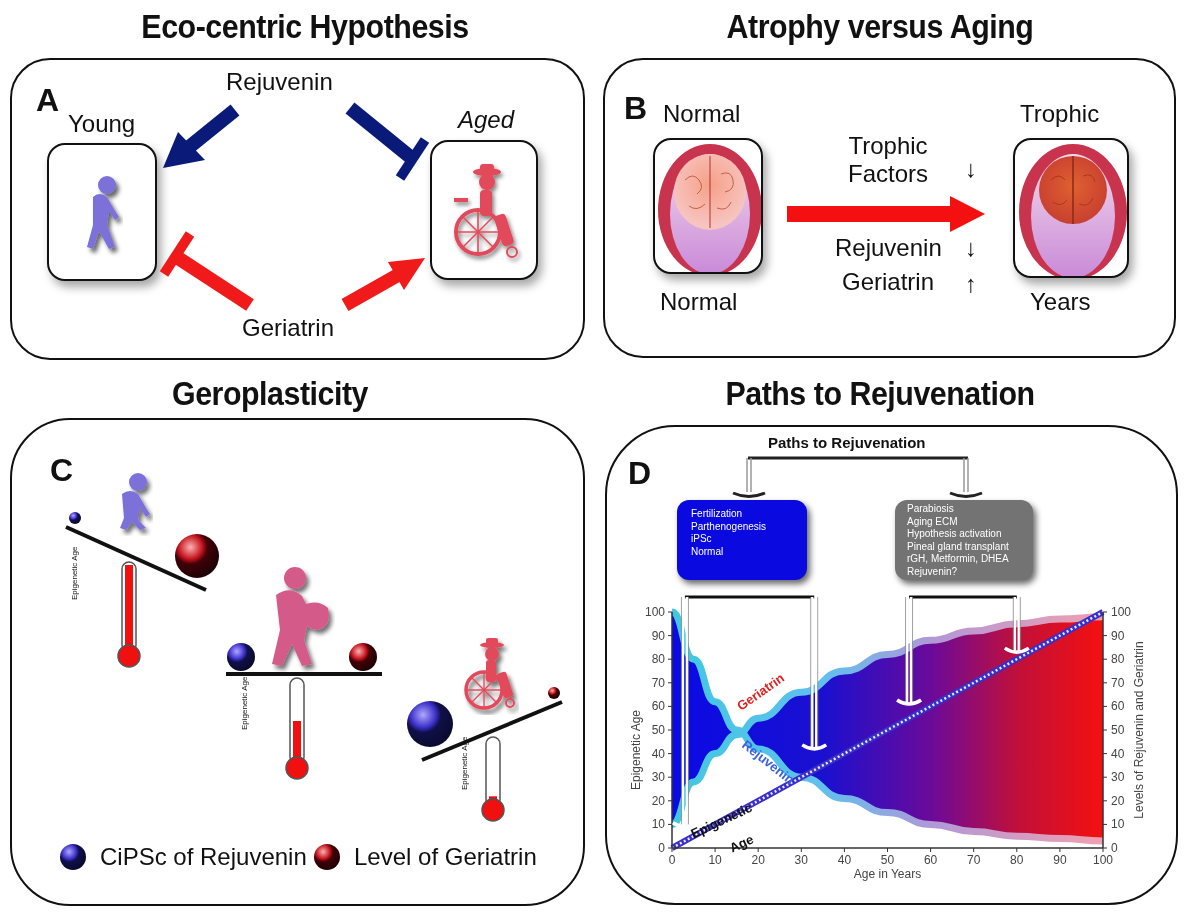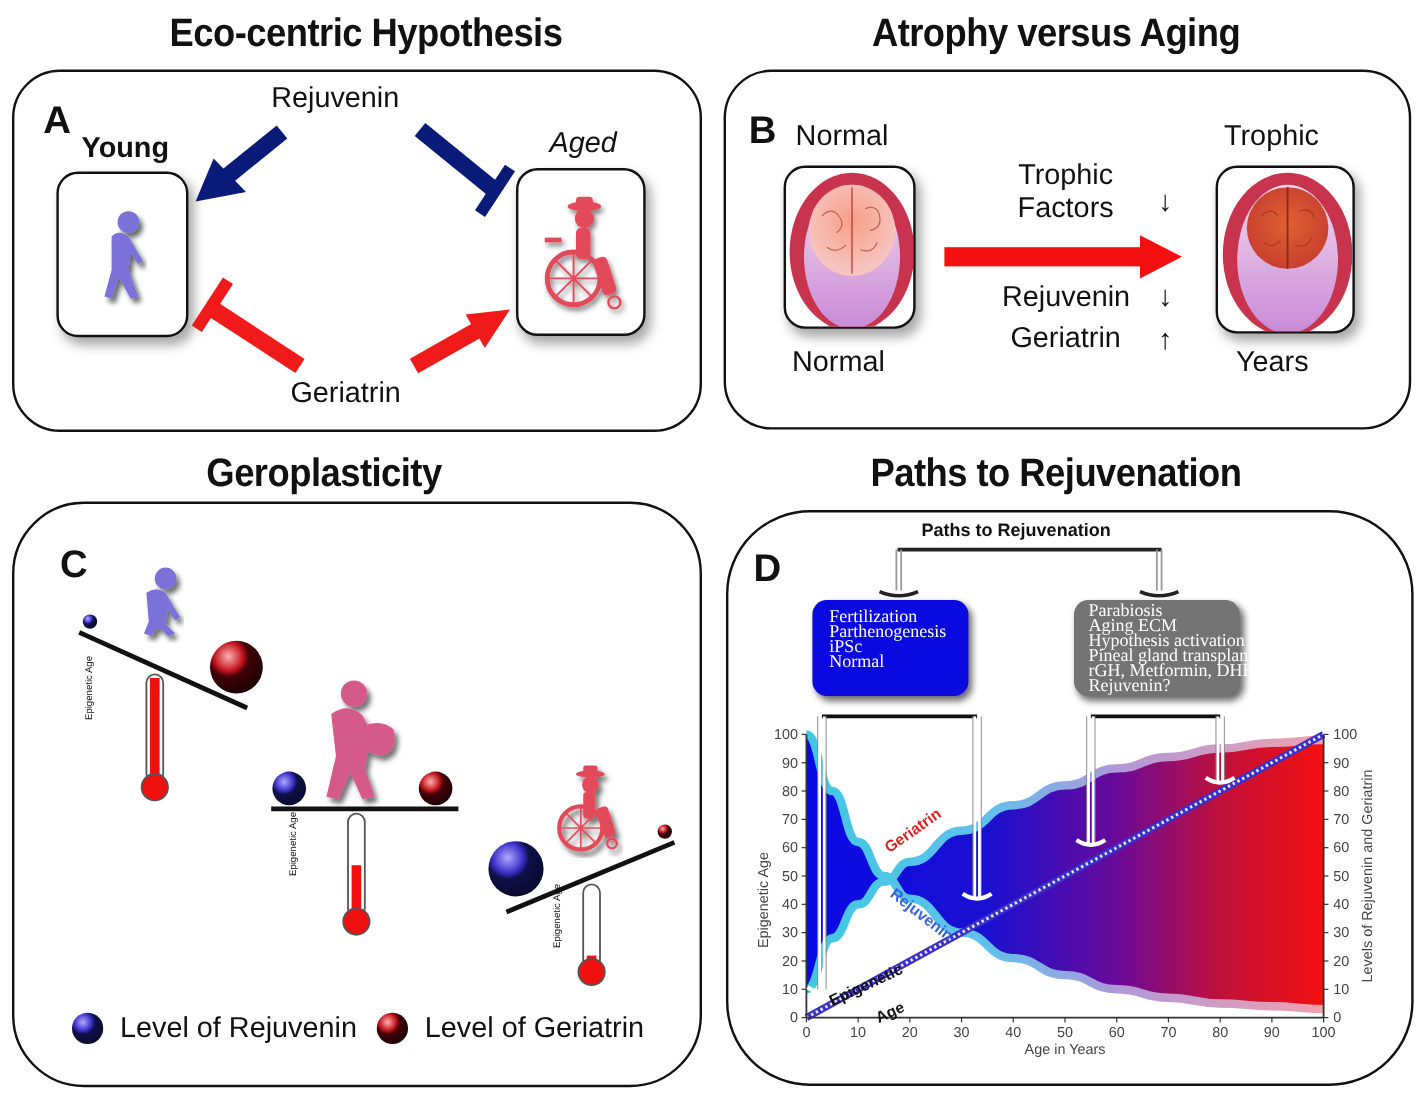--- a/index.html
+++ b/index.html
@@ -5,36 +5,36 @@
   * { box-sizing: border-box; }
   html, body { margin: 0; padding: 0; background: #ffffff; }
   body { width: 1185px; height: 915px; position: relative; overflow: hidden; font-family: "Liberation Sans", sans-serif; color: #111; }
   .abs { position: absolute; }
   .title { position: absolute; font-family: "Liberation Sans", sans-serif; font-weight: bold; font-size: 33px; letter-spacing: -0.5px; white-space: nowrap; transform: scaleX(0.92); transform-origin: center; text-align: center; }
   .panel { position: absolute; border: 2.5px solid #111; background: #fff; }
   .panel-letter { position: absolute; font-weight: bold; font-size: 32px; font-family: "Liberation Sans", sans-serif; }
   .lbl { position: absolute; font-size: 24px; white-space: nowrap; font-family: "Liberation Sans", sans-serif; }
   .card { position: absolute; border: 2px solid #111; border-radius: 18px; background: #fff; box-shadow: 4px 6px 10px rgba(0,0,0,0.35); overflow: hidden; }
   svg { position: absolute; overflow: visible; }
-  .boxtext { position: absolute; color: #fff; font-size: 15px; line-height: 12.5px; font-family: Liberation Serif, serif; white-space: pre; }
+  .boxtext { position: absolute; color: #fff; font-size: 10px; line-height: 12.5px; font-family: Liberation Sans, sans-serif; white-space: pre; }
   .tick { font-family: "Liberation Sans", sans-serif; font-size: 12px; fill: #444; }
   .axlbl { font-family: "Liberation Sans", sans-serif; font-size: 12px; fill: #444; }
 </style>
 </head>
 <body>
 
 <div class="title" style="left:90px; top:8px; width:430px;">Eco-centric Hypothesis</div>
 <div class="title" style="left:660px; top:8px; width:440px;">Atrophy versus Aging</div>
 <div class="title" style="left:100px; top:375px; width:340px;">Geroplasticity</div>
 <div class="title" style="left:660px; top:375px; width:440px;">Paths to Rejuvenation</div>
 
 <div class="panel" style="left:10px; top:58px; width:575px; height:302px; border-radius:40px;"></div>
 <div class="panel-letter" style="left:36px; top:82px;">A</div>
 <div class="lbl" style="left:226px; top:68px;">Rejuvenin</div>
-<div class="lbl" style="left:68px; top:110px;font-weight:bold;">Young</div>
+<div class="lbl" style="left:68px; top:110px;">Young</div>
 <div class="lbl" style="left:458px; top:106px;font-style:italic;">Aged</div>
 <div class="lbl" style="left:242px; top:314px;">Geriatrin</div>
 
 <div class="card" style="left:47px; top:143px; width:110px; height:138px;">
   <svg width="110" height="138">
     <defs>
         <filter id="sh1">
           <feDropShadow dx="3" dy="4" stdDeviation="2" flood-color="#000" flood-opacity="0.6"></feDropShadow>
         </filter>
       </defs>
@@ -235,21 +235,21 @@
   </g>
 
   <circle cx="73" cy="857" r="13" fill="url(#ballB)"></circle>
   <circle cx="327" cy="857" r="13" fill="url(#ballR)"></circle>
 </svg>
 
 <div class="abs" style="left:70px; top:600px; font-size:8px; transform:rotate(-90deg); transform-origin:left top; white-space:nowrap;">Epigenetic Age</div>
 <div class="abs" style="left:240px; top:730px; font-size:8px; transform:rotate(-90deg); transform-origin:left top; white-space:nowrap;">Epigenetic Age</div>
 <div class="abs" style="left:460px; top:790px; font-size:8px; transform:rotate(-90deg); transform-origin:left top; white-space:nowrap;">Epigenetic Age</div>
 
-<div class="lbl" style="left:100px; top:843px;">Level of Rejuvenin</div>
+<div class="lbl" style="left:100px; top:843px;">CiPSc of Rejuvenin</div>
 <div class="lbl" style="left:354px; top:843px;">Level of Geriatrin</div>
 
 <div class="panel" style="left:605px; top:425px; width:573px; height:480px; border-radius:70px;"></div>
 <div class="panel-letter" style="left:628px; top:455px;">D</div>
 <div class="abs" style="left:768px; top:434px; font-weight:bold; font-size:15px; white-space:nowrap;">Paths to Rejuvenation</div>
 
 <svg width="1185" height="915" style="left:0; top:0;">
   <path d="M748 458 L968 458" stroke="#222" stroke-width="3"></path>
   <path d="M747 458 L747 492 M751 458 L751 492" stroke="#999" stroke-width="1.5" fill="none"></path>
   <path d="M964 458 L964 492 M968 458 L968 492" stroke="#999" stroke-width="1.5" fill="none"></path>

